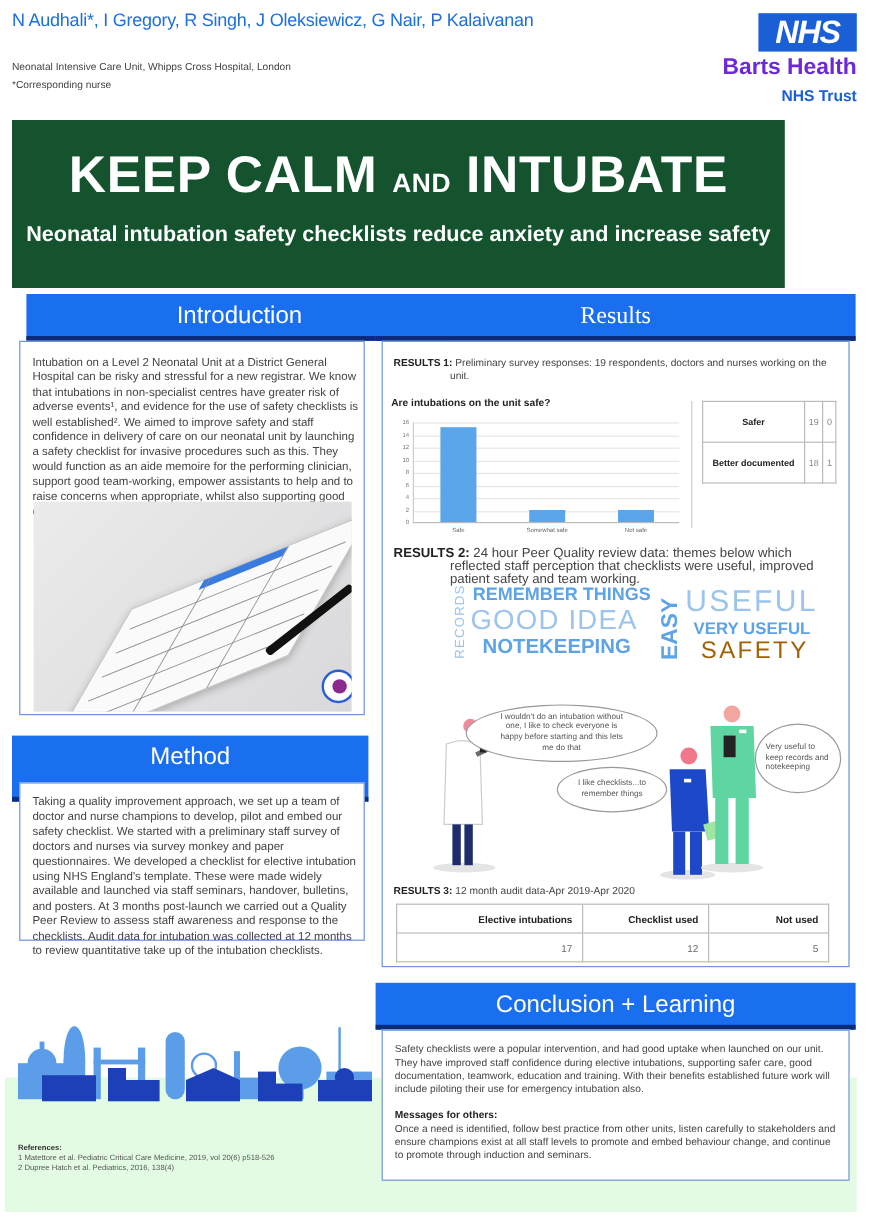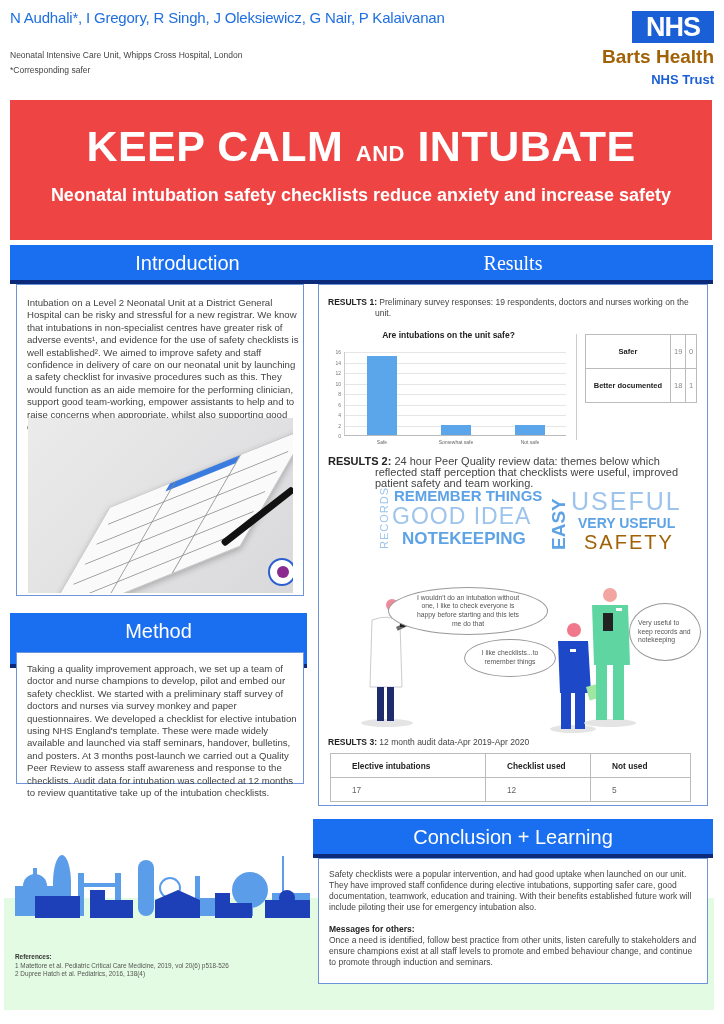--- a/index.html
+++ b/index.html
@@ -2,25 +2,25 @@
 <html><head>
 <meta charset="utf-8">
 <style>
   * { box-sizing: border-box; margin: 0; padding: 0; }
   html, body { width: 724px; height: 1024px; background: #ffffff; overflow: hidden; }
   body { font-family: "Liberation Sans", sans-serif; color: #333; position: relative; }
 
   .authors { position: absolute; left: 10px; top: 9px; font-size: 15px; color: #1f6fe0; font-weight: normal; letter-spacing: -0.2px; }
   .affil { position: absolute; left: 10px; top: 48px; font-size: 8.5px; color: #444; line-height: 15px; }
 
-  .logo-box { position: absolute; left: 632px; top: 11px; width: 82px; height: 32px; background: #1a5fd6; color: #fff; font-weight: bold; font-size: 27px; text-align: center; line-height: 32px; letter-spacing: -1px; }
-  .trust-name { position: absolute; right: 10px; top: 46px; font-size: 19px; font-weight: bold; color: #a16207; margin-left: 12px; }
+  .logo-box { position: absolute; left: 632px; top: 11px; width: 82px; height: 32px; background: #1a5fd6; color: #fff; font-weight: bold; font-style: italic; font-size: 27px; text-align: center; line-height: 32px; letter-spacing: -1px; }
+  .trust-name { position: absolute; right: 10px; top: 46px; font-size: 19px; font-weight: bold; color: #6d28d9; margin-left: 12px; }
   .trust-sub { position: absolute; right: 10px; top: 72px; font-size: 13px; font-weight: bold; color: #1a5fd6; }
 
-  .banner { position: absolute; left: 10px; top: 100px; width: 702px; height: 140px; background: #ef4444; color: #fff; text-align: center; }
+  .banner { position: absolute; left: 10px; top: 100px; width: 644px; height: 140px; background: #14532d; color: #fff; text-align: center; }
   .banner-title { margin-top: 22px; font-size: 43px; font-weight: bold; letter-spacing: 0.5px; }
   .banner-title .small { font-size: 22px; }
   .banner-sub { margin-top: 14px; font-size: 18px; font-weight: bold; }
 
   .sec-header { position: absolute; background: #1a6ef0; color: #fff; text-align: center; font-size: 20px; border-bottom: 4px solid #0b2a7a; }
   .panel { position: absolute; border: 1px solid #6d93d8; background: #fff; }
   .body-text { font-size: 9.6px; line-height: 12.4px; color: #444; }
 
   .photo { position: absolute; left: 28px; top: 418px; width: 265px; height: 175px; background: linear-gradient(135deg,#ebebeb,#d9d9dc); overflow: hidden; }
   .paper { position: absolute; left: 30px; top: 25px; width: 200px; height: 120px; background: #fafafa; border: 1px solid #bbb; transform: skew(-30deg, -22deg) translate(40px, 40px); box-shadow: 2px 3px 6px rgba(0,0,0,0.25); }
@@ -31,62 +31,62 @@
   .badge::after { content: ""; position: absolute; left: 7px; top: 6px; width: 12px; height: 12px; border-radius: 50%; background: #8b2a8e; }
 
   .skyline-bg { position: absolute; left: 4px; top: 898px; width: 710px; height: 112px; background: #e3fbe3; }
   .skyline { position: absolute; left: 10px; top: 848px; width: 300px; height: 70px; }
 
   .refs { position: absolute; left: 15px; top: 953px; font-size: 6.4px; color: #555; line-height: 8.5px; }
   .refs b { color: #333; }
 
   .res-label { font-weight: bold; color: #222; }
   .chart { position: absolute; left: 326px; top: 330px; width: 245px; height: 118px; }
-  .chart-title { position: absolute; left: 0; width: 245px; top: 0; text-align: center; font-size: 8.5px; font-weight: bold; color: #222; }
+  .chart-title { position: absolute; left: 0; width: 245px; top: 0; text-align: left; font-size: 8.5px; font-weight: bold; color: #222; }
   .plot { position: absolute; left: 18px; top: 22px; width: 222px; height: 84px; border-left: 1px solid #ccc; border-bottom: 1px solid #bbb; }
   .gridline { position: absolute; left: 0; right: 0; height: 1px; background: #e6e6e6; }
   .ytick { position: absolute; left: -14px; width: 10px; text-align: right; font-size: 5px; color: #777; }
   .bar { position: absolute; bottom: 0; width: 30px; background: #5ba6ea; }
   .xlabel { position: absolute; top: 87px; width: 74px; text-align: center; font-size: 5px; color: #666; }
 
   table { border-collapse: collapse; }
   .tbl1 { position: absolute; left: 585px; top: 334px; width: 112px; font-size: 7.5px; }
   .tbl1 td { border: 1px solid #bbb; text-align: center; padding: 3px 2px; }
   .tbl1 .h { font-weight: bold; color: #222; }
   .tbl1 .v { color: #888; }
 
   .wordcloud { position: absolute; left: 378px; top: 487px; width: 310px; height: 68px; }
   .wc { position: absolute; white-space: nowrap; }
 
   .scene { position: absolute; left: 330px; top: 575px; width: 380px; height: 160px; }
   .bubble { position: absolute; border: 1px solid #999; border-radius: 50%; font-size: 6.8px; color: #555; text-align: center; display: flex; align-items: center; justify-content: center; line-height: 8.6px; background: #fff; }
 
   .tbl3 { position: absolute; left: 330px; top: 753px; width: 361px; font-size: 8.3px; }
-  .tbl3 td { border: 1px solid #bbb; text-align: left; padding: 6px 21px; height: 24px; }
+  .tbl3 td { border: 1px solid #bbb; text-align: right; padding: 6px 8px; height: 24px; }
   .tbl3 .h { font-weight: bold; color: #222; }
   .tbl3 .v { color: #666; }
 </style>
 </head>
 <body>
 
 <div class="authors">N Audhali*, I Gregory, R Singh, J Oleksiewicz, G Nair, P Kalaivanan</div>
 <div class="affil">
   <div>Neonatal Intensive Care Unit, Whipps Cross Hospital, London</div>
-  <div>*Corresponding  safer</div>
+  <div>*Corresponding  nurse</div>
 </div>
 <div class="logo-box">NHS</div>
 <div class="trust-name">Barts Health</div>
 <div class="trust-sub">NHS Trust</div>
 
 <div class="banner">
   <div class="banner-title"><span>KEEP CALM </span><span class="small">AND</span><span> INTUBATE</span></div>
   <div class="banner-sub">Neonatal intubation safety checklists reduce anxiety and increase safety</div>
 </div>
 
-<div class="sec-header" style="left:10px; top:245px; width:355px; height:39px; line-height:37px;">Introduction</div>
+<div class="sec-header" style="left:22px; top:245px; width:355px; height:39px; line-height:37px;">Introduction</div>
 <div class="panel" style="left:16px; top:284px; width:288px; height:312px;">
   <div class="body-text" style="position:absolute; left:10px; top:12px; width:272px;">Intubation on a Level 2 Neonatal Unit at a District General Hospital can be risky and stressful for a new registrar. We know that intubations in non-specialist centres have greater risk of adverse events¹, and evidence for the use of safety checklists is well established². We aimed to improve safety and staff confidence in delivery of care on our neonatal unit by launching a safety checklist for invasive procedures such as this. They would function as an aide memoire for the performing clinician, support good team-working, empower assistants to help and to raise concerns when appropriate, whilst also supporting good documentation.</div>
 </div>
 <div class="photo">
   <div class="paper">
     <div class="bar"></div>
     <div class="line" style="left:10px; top:20px; width:180px;"></div>
     <div class="line" style="left:10px; top:40px; width:180px;"></div>
     <div class="line" style="left:10px; top:60px; width:180px;"></div>
     <div class="line" style="left:10px; top:80px; width:180px;"></div>

